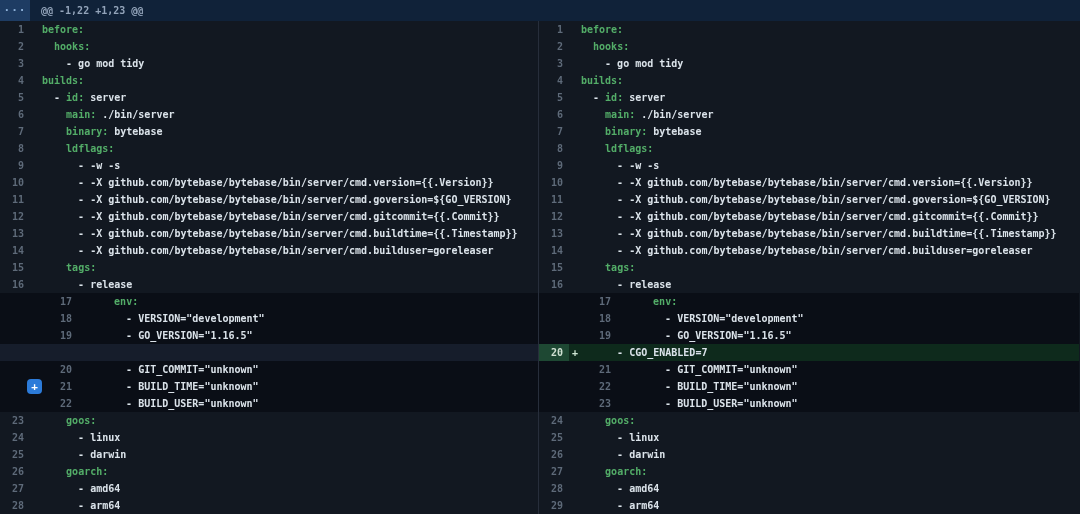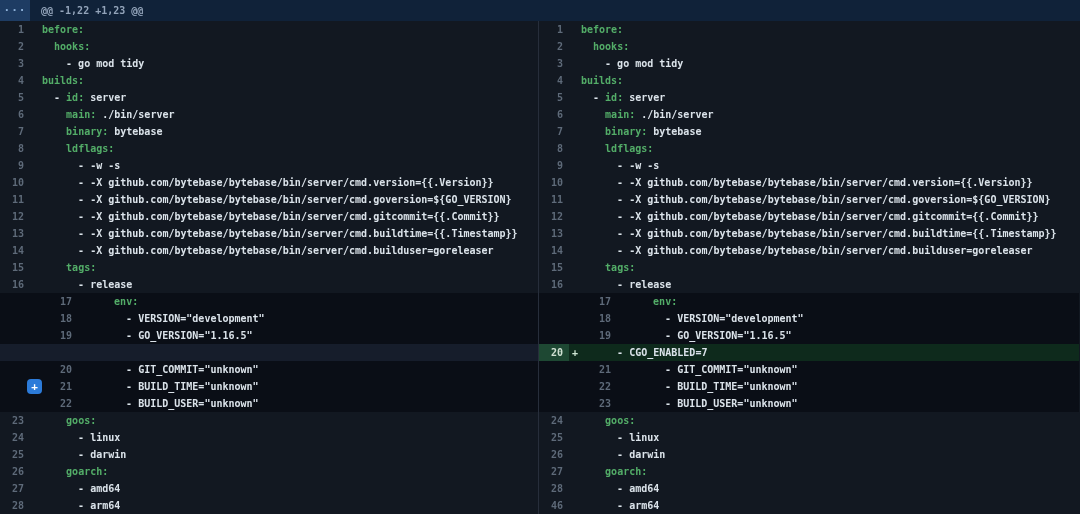--- a/index.html
+++ b/index.html
@@ -345,18 +345,18 @@
         <span class="gutter">27</span>
         <span class="marker"></span>
         <span class="code"><span class="p">    </span><span class="k">goarch:</span></span>
       </div>
       <div class="row ctx">
         <span class="gutter">28</span>
         <span class="marker"></span>
         <span class="code"><span class="p">      - amd64</span></span>
       </div>
       <div class="row ctx">
-        <span class="gutter">46</span>
+        <span class="gutter">29</span>
         <span class="marker"></span>
         <span class="code"><span class="p">      - arm64</span></span>
       </div>
     </div>
 </div>
 
 </body></html>

